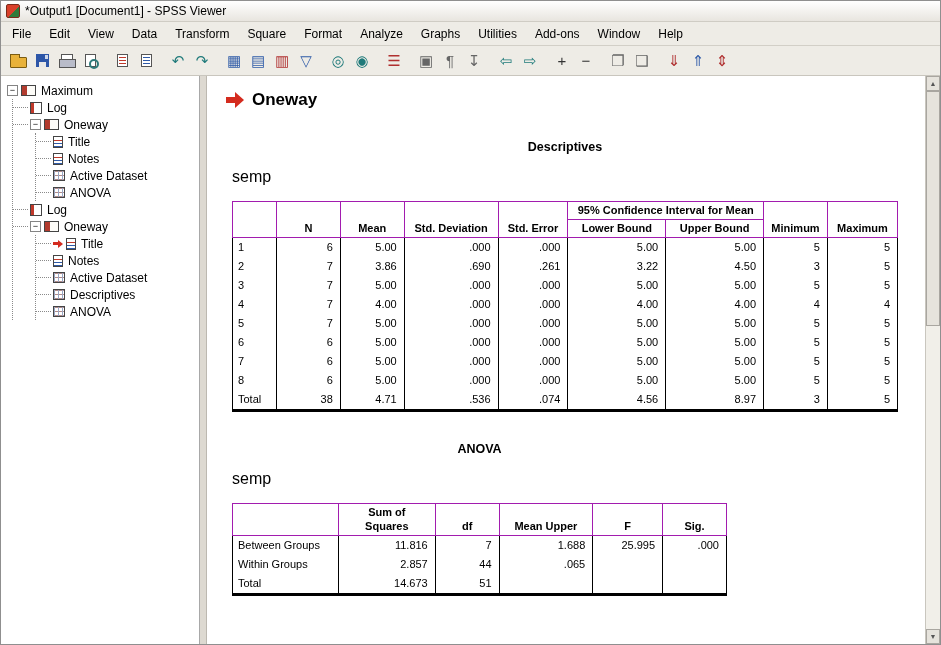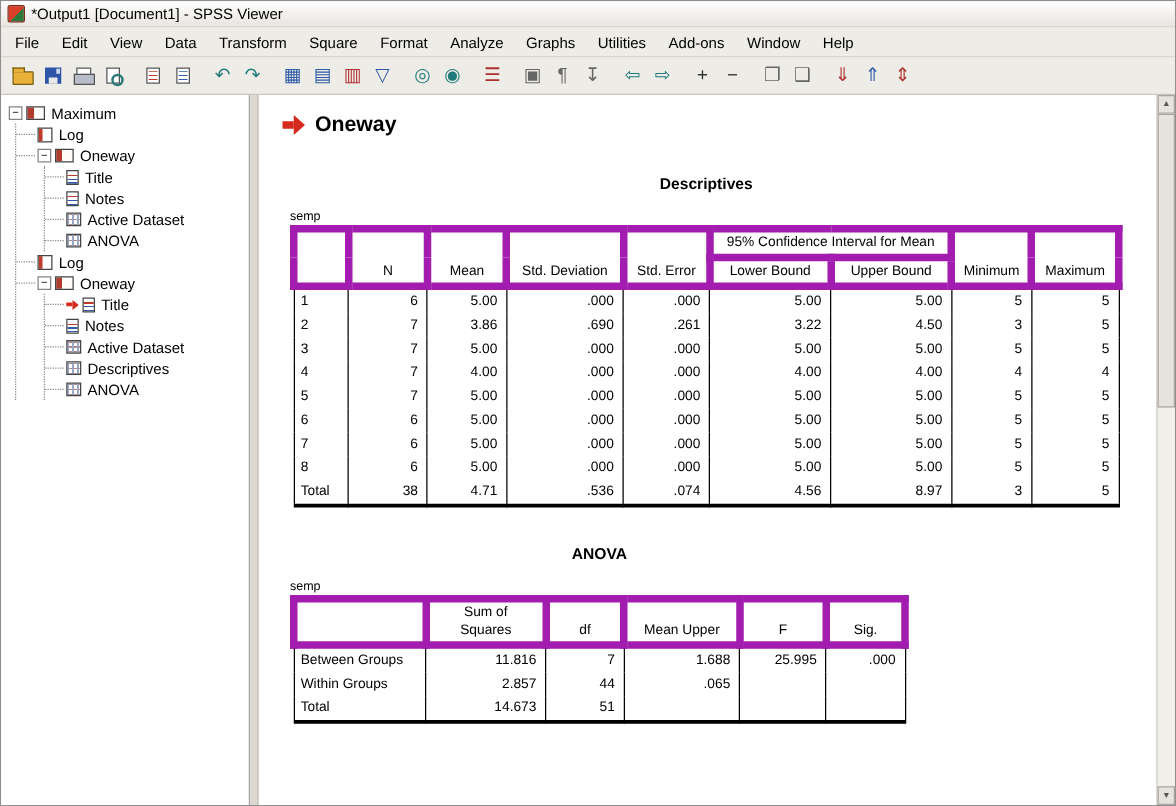--- a/index.html
+++ b/index.html
@@ -83,23 +83,23 @@
   .red-arrow.big::after{border-top-width:8px;border-bottom-width:8px;border-left-width:9px}
 
   
   .oneway-head{display:flex;align-items:center;gap:8px;margin-left:-6px}
   .heading{font-size:17px;font-weight:bold}
   .dataset-line{margin-top:50px;font-family:"DejaVu Sans Mono","Liberation Mono",monospace;font-size:12px;
     display:flex;align-items:center;white-space:pre}
   .scribble{margin:0 2px}
   .table-block{margin-top:30px}
   .tbl-title{font-weight:bold;font-size:12.5px;text-align:center;margin-bottom:14px}
-  .tbl-label{font-size:10px;margin-bottom:1px}
+  .tbl-label{font-size:16px;margin-bottom:15px}
   .spss-table{border-collapse:collapse;table-layout:fixed;border:1px solid #000;border-bottom:3px solid #000;background:#fff}
-  .spss-table th{border:6px solid #a21caf;font-weight:normal;font-size:11px;padding:2px 3px;vertical-align:bottom;
+  .spss-table th{border:1px solid #a21caf;font-weight:bold;font-size:11px;padding:2px 3px;vertical-align:bottom;
     text-align:center;line-height:1.2}
   .spss-table th.ci-head{vertical-align:middle}
   .spss-table td{border-left:1px solid #000;border-right:1px solid #000;font-size:11px;
     padding:2px 7px 2px 3px;text-align:right;height:19px;line-height:15px;white-space:nowrap}
   .spss-table td.stub{text-align:left;padding-left:5px}
   .anova td{height:18px}
   .wrapbox{display:inline-block;width:52px}
 </style>
 </head>
 <body>

